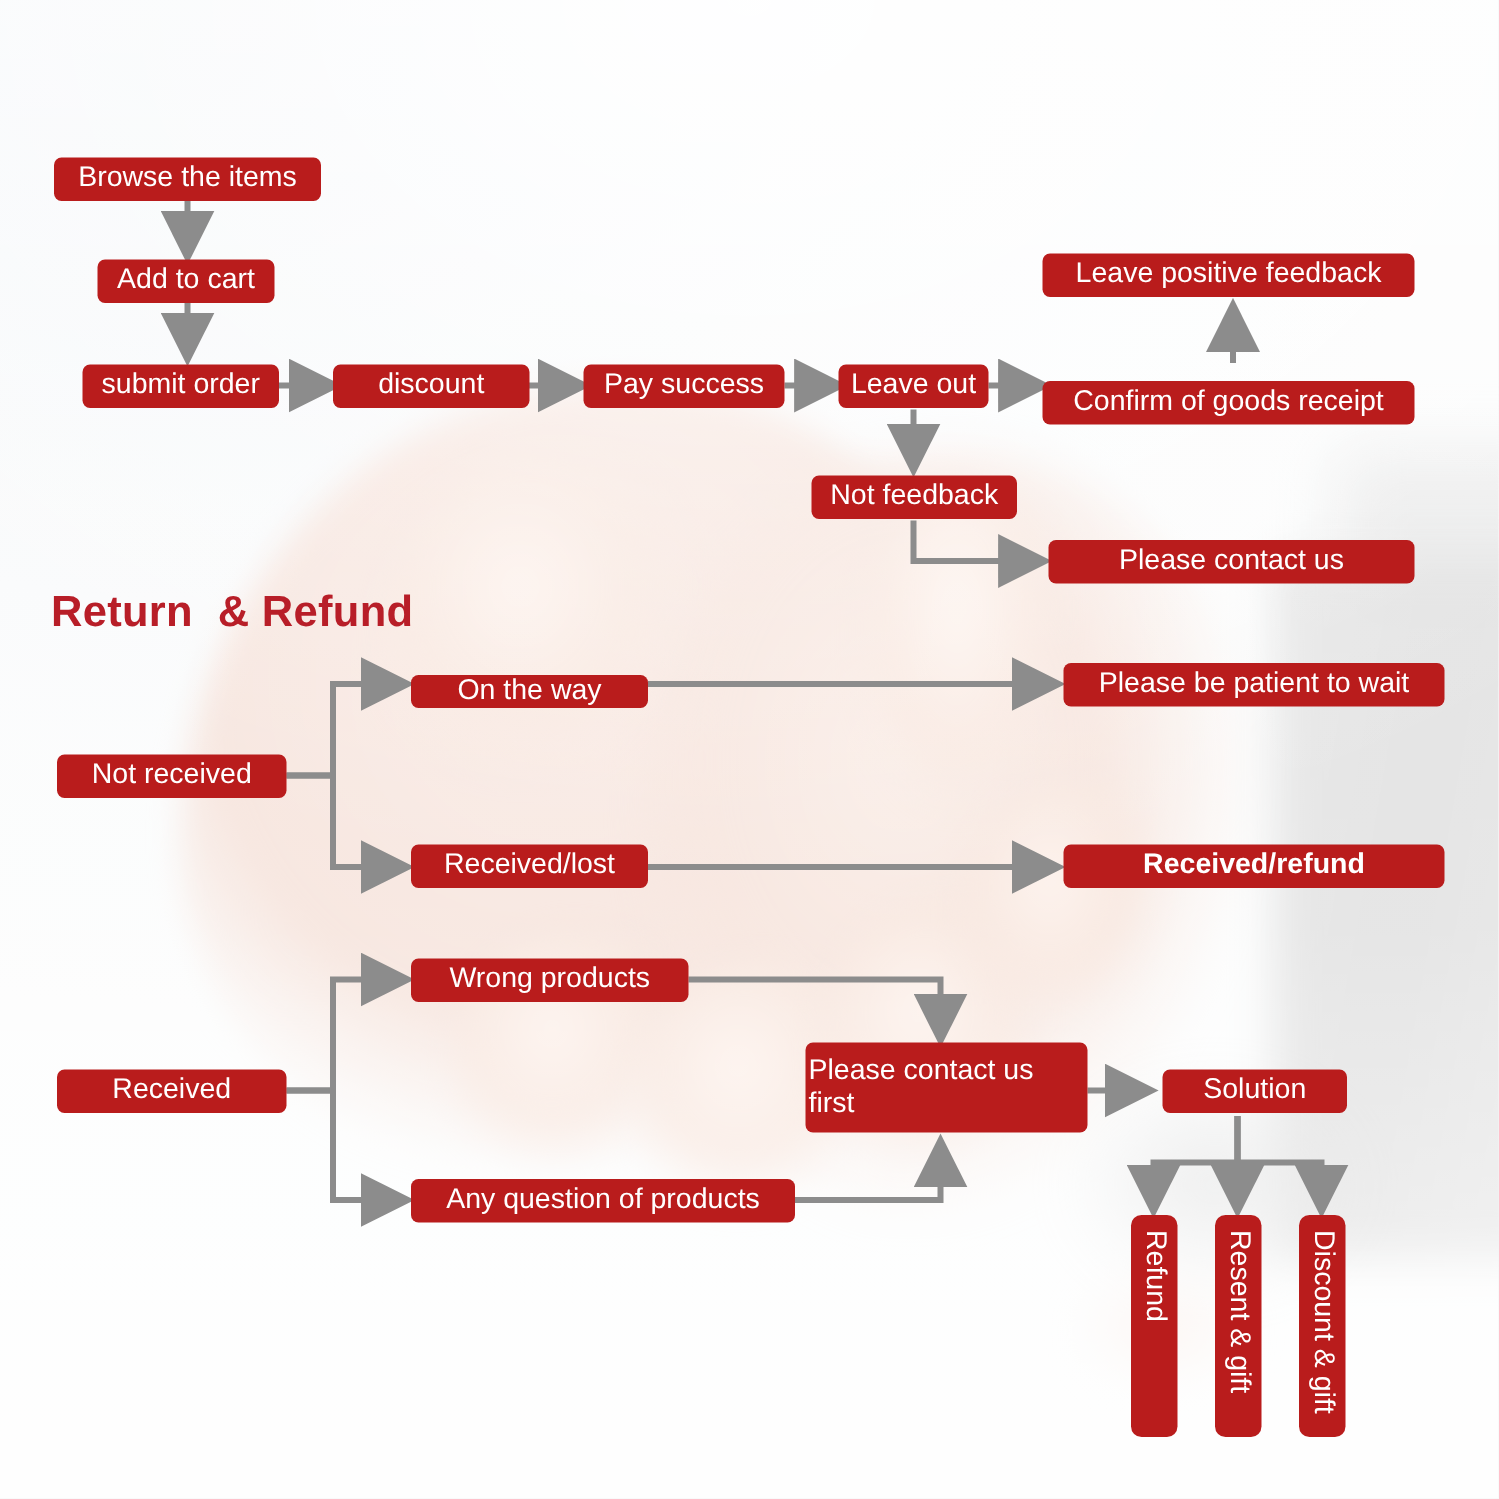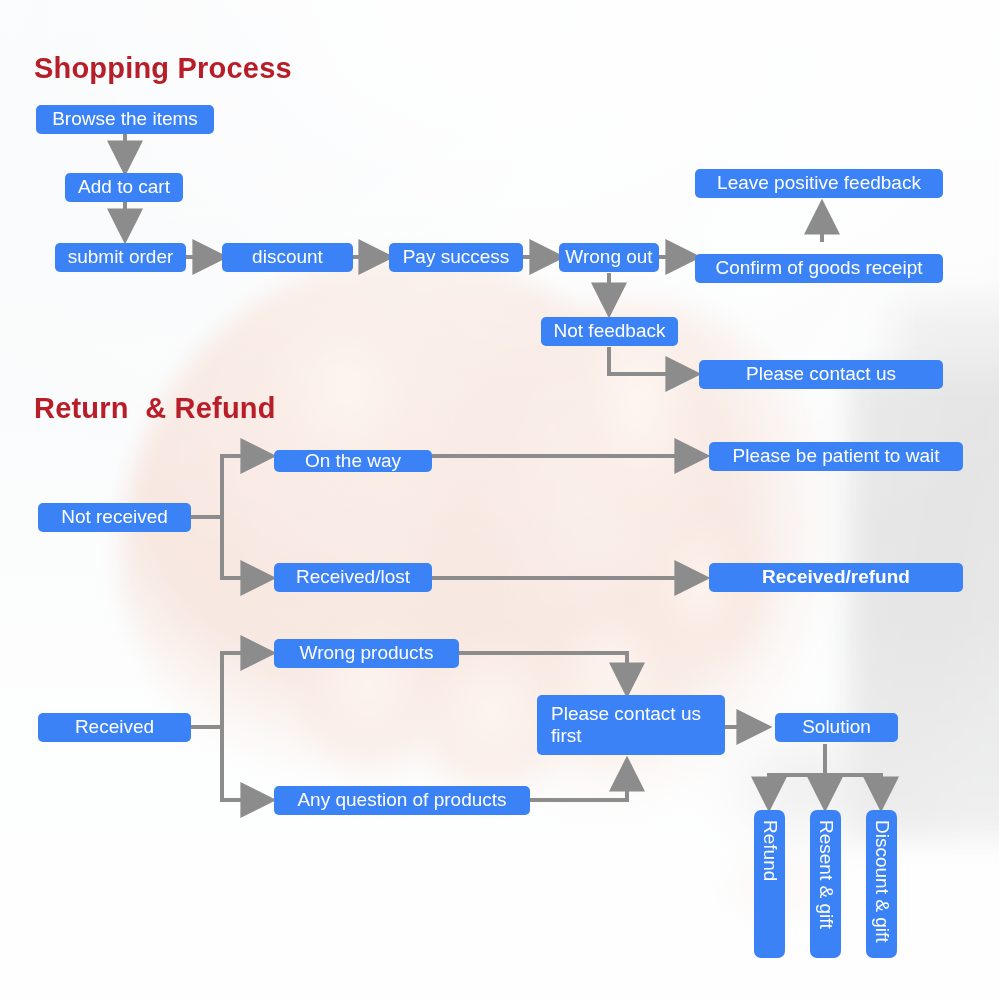--- a/index.html
+++ b/index.html
@@ -90,33 +90,33 @@
     color:#b81e28;
     font-weight:bold;
     font-size:29px;
     letter-spacing:.2px;
     white-space:pre;
   }
 
   .node{
     position:absolute;
     box-sizing:border-box;
-    background:#3b82f6;
+    background:#b91c1c;
     color:#ffffff;
     border-radius:5px;
     font-size:19px;
     line-height:1.18;
     display:flex;
     align-items:center;
     justify-content:center;
     text-align:center;
     padding:0 8px;
     white-space:nowrap;
   }
-  .node.two-line{white-space:normal;text-align:left;justify-content:flex-start;padding:0 14px;}
+  .node.two-line{white-space:normal;text-align:left;justify-content:flex-start;padding:0 2px;}
   .node.vert{
     writing-mode:vertical-rl;
     white-space:nowrap;
     padding:10px 0;
     justify-content:flex-start;
     align-items:center;
     border-radius:7px;
   }
 </style>
 </head>
@@ -174,35 +174,34 @@
 
         <path d="M825,744 L825,775 L769,775 L769,806"></path>
         <path d="M825,744 L825,806"></path>
         <path d="M825,744 L825,775 L881,775 L881,806"></path>
       </g>
     </svg>
   </div>
 
   <div class="layer">
 
-    <div class="title" style="left:34px;top:52px;">Shopping Process</div>
 
     <div class="title" style="left:34px;top:392px;">Return  &amp; Refund</div>
 
     <div class="node" style="left:36px;top:105px;width:178px;height:29px;">Browse the items</div>
 
     <div class="node" style="left:65px;top:173px;width:118px;height:29px;">Add to cart</div>
 
     <div class="node" style="left:55px;top:243px;width:131px;height:29px;">submit order</div>
 
     <div class="node" style="left:222px;top:243px;width:131px;height:29px;">discount</div>
 
     <div class="node" style="left:389px;top:243px;width:134px;height:29px;">Pay success</div>
 
-    <div class="node" style="left:559px;top:243px;width:100px;height:29px;">Wrong out</div>
+    <div class="node" style="left:559px;top:243px;width:100px;height:29px;">Leave out</div>
 
     <div class="node" style="left:695px;top:243px;width:248px;height:29px;margin-top:11px;">Confirm of goods receipt</div>
 
     <div class="node" style="left:695px;top:169px;width:248px;height:29px;">Leave positive feedback</div>
 
     <div class="node" style="left:541px;top:317px;width:137px;height:29px;">Not feedback</div>
 
     <div class="node" style="left:38px;top:503px;width:153px;height:29px;">Not received</div>
 
     <div class="node" style="left:699px;top:360px;width:244px;height:29px;">Please contact us</div>

